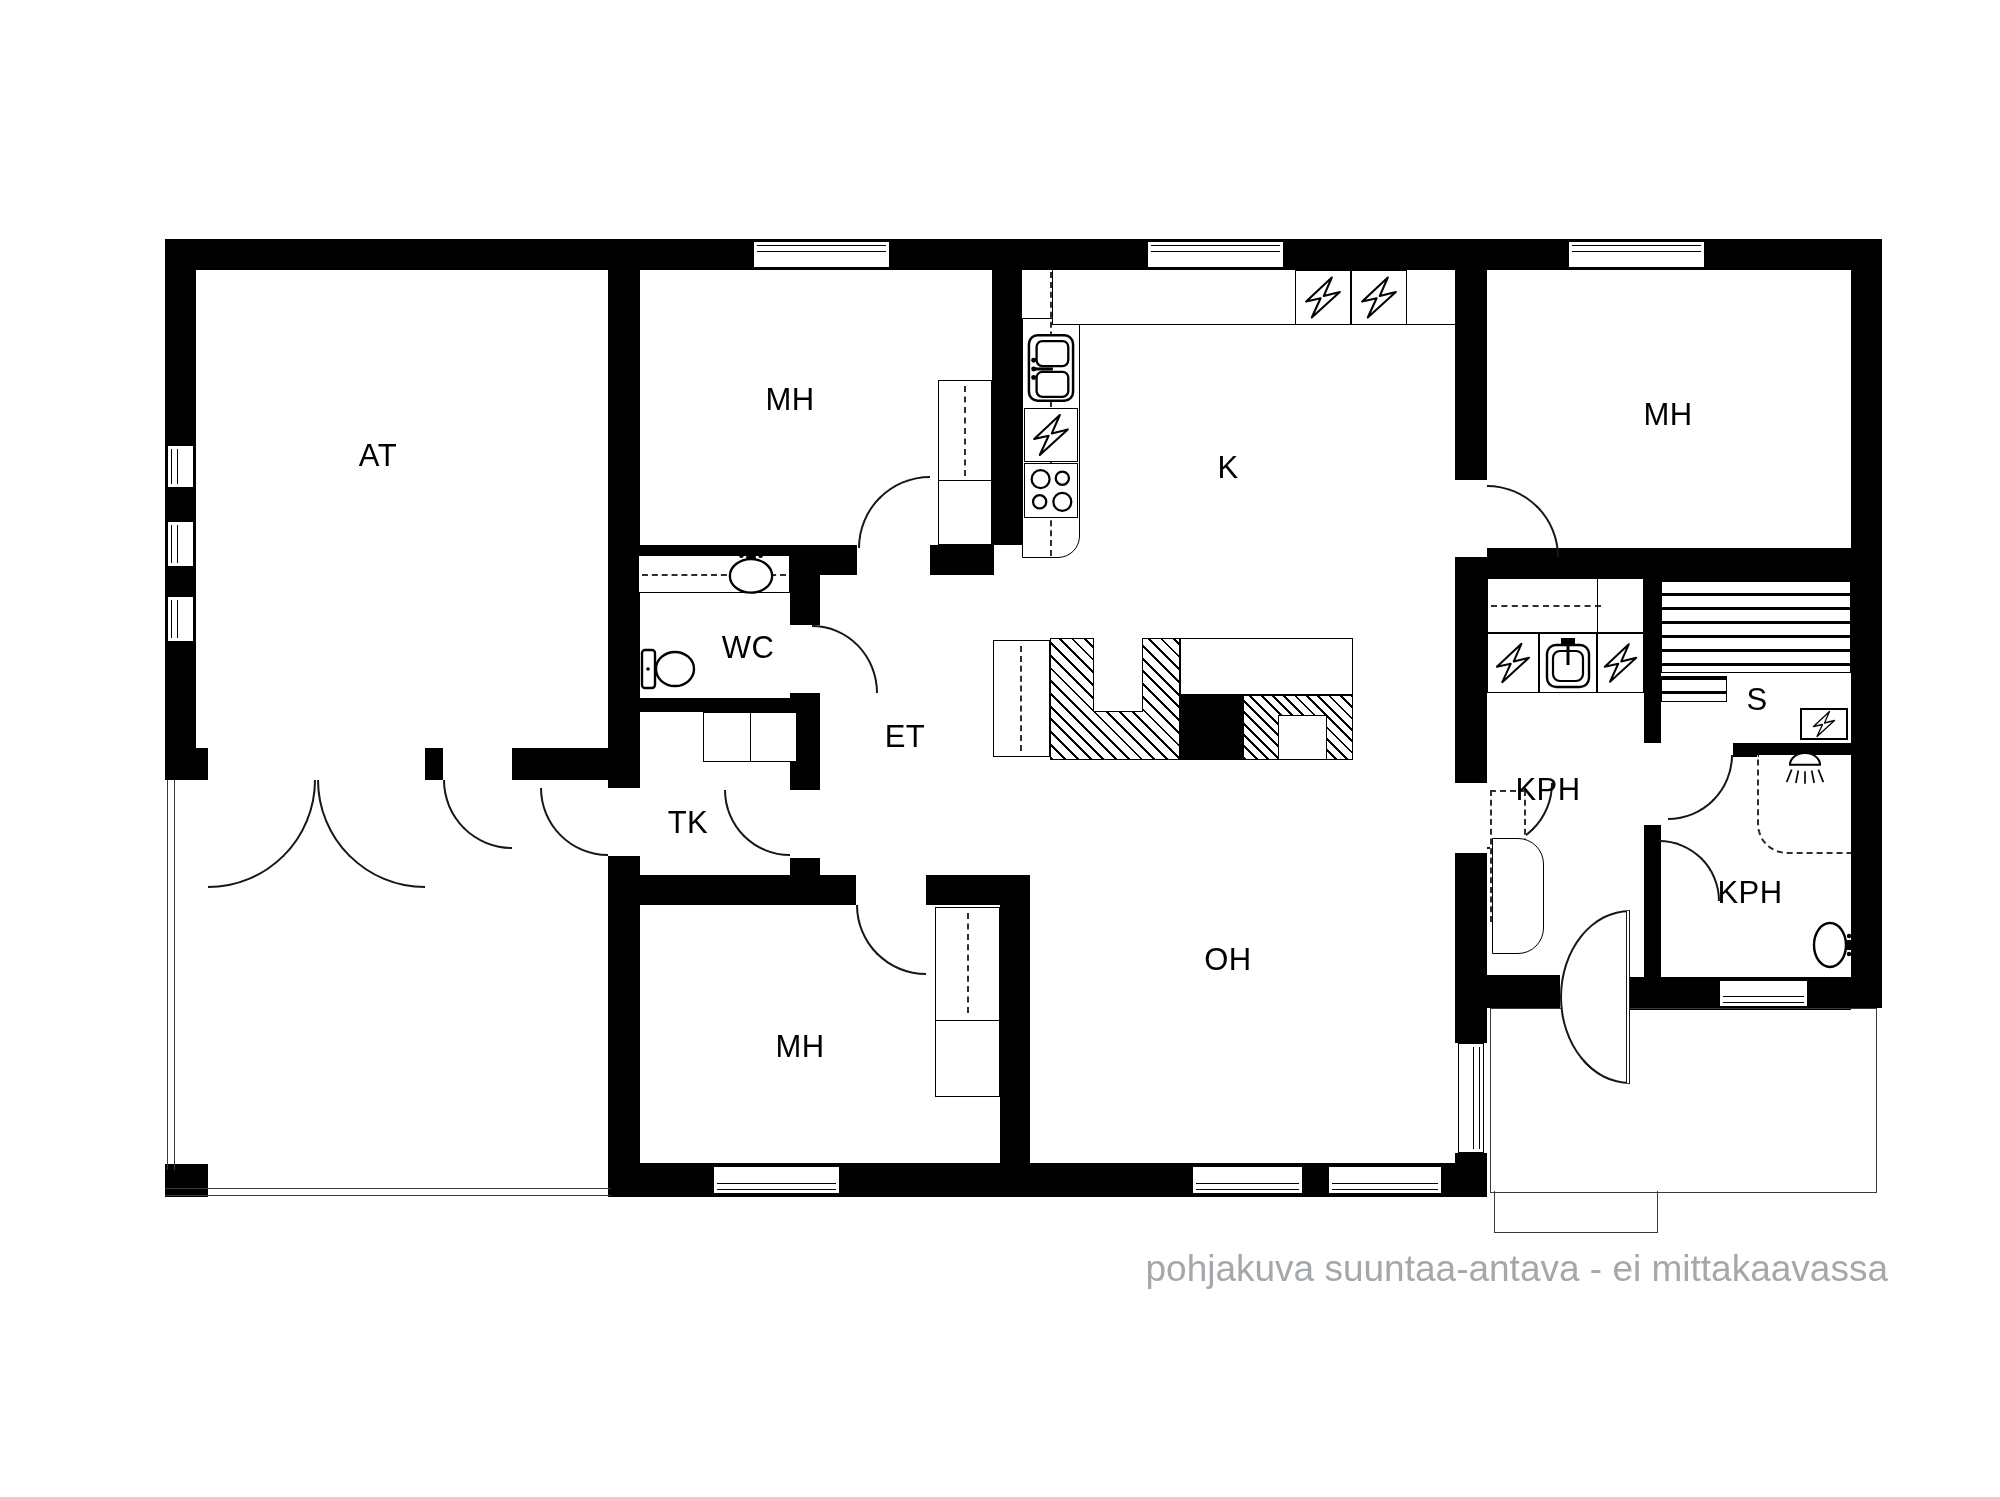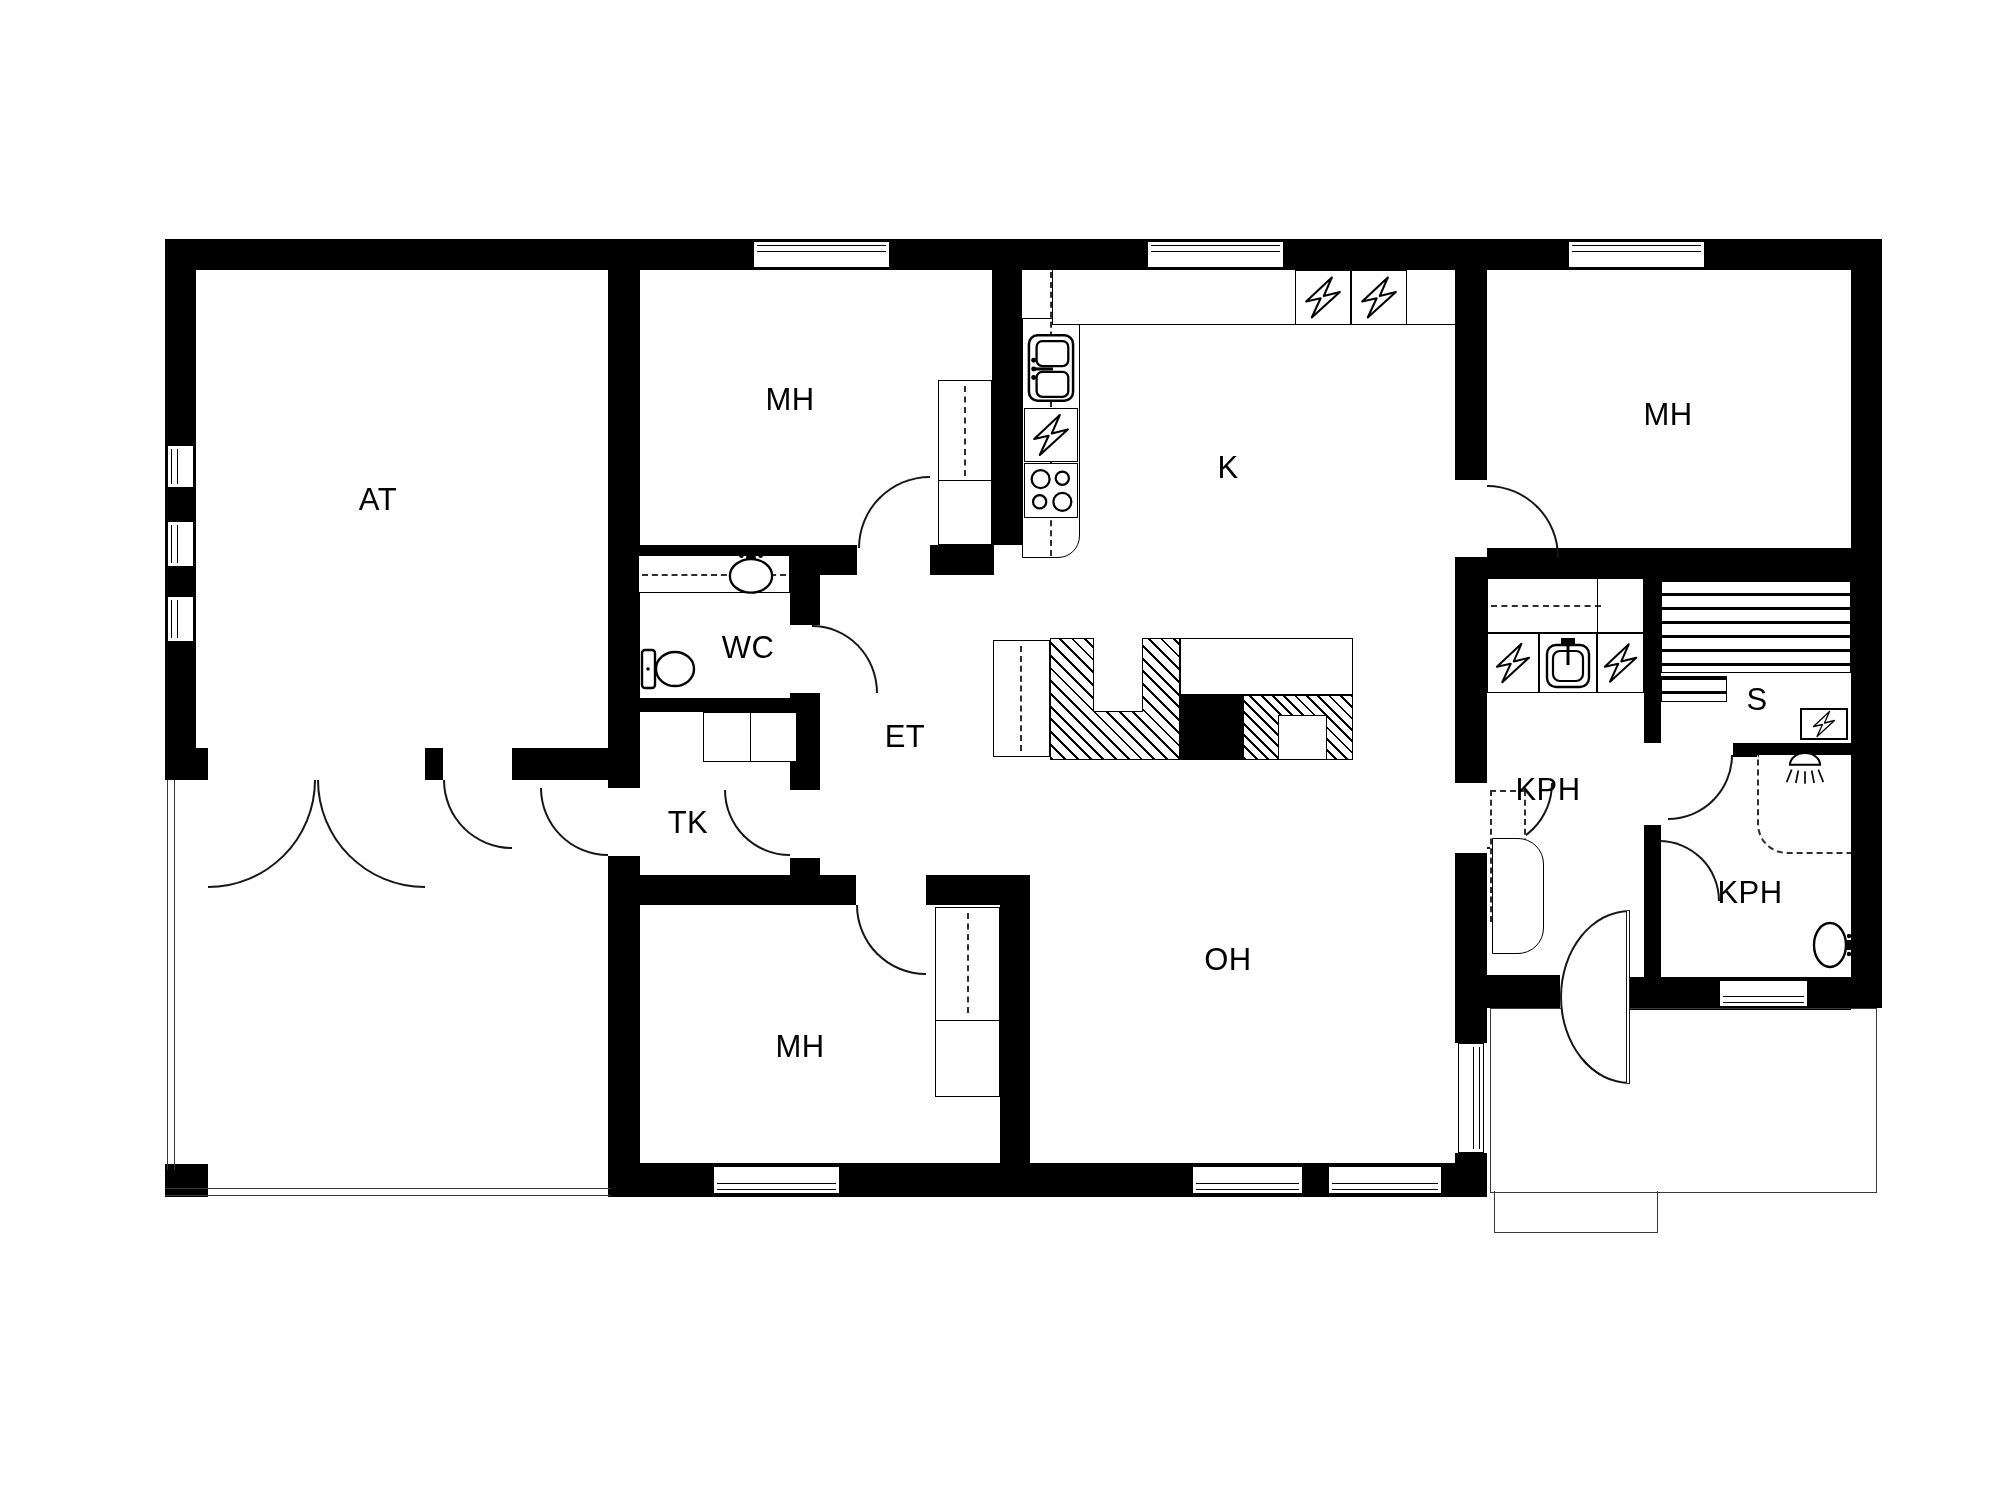--- a/index.html
+++ b/index.html
@@ -280,28 +280,29 @@
       <svg viewBox="0 0 42 50" width="100%" height="100%">
         <ellipse cx="18" cy="25" rx="16" ry="22" fill="#fff" stroke="#000" stroke-width="2.4"></ellipse>
         <rect x="34" y="20" width="7" height="10" fill="#000"></rect>
         <circle cx="37" cy="16" r="2.2"></circle>
           <circle cx="37" cy="34" r="2.2"></circle>
       </svg>
     </div>
   </div>
 
   <div>
-    <div class="lbl" style="left:378px;top:500px">AT</div>
+    <div class="lbl" style="left:378px;top:456px">AT</div>
     <div class="lbl" style="left:790px;top:400px">MH</div>
     <div class="lbl" style="left:1228px;top:468px">K</div>
     <div class="lbl" style="left:1668px;top:415px">MH</div>
     <div class="lbl" style="left:748px;top:648px">WC</div>
     <div class="lbl" style="left:905px;top:737px">ET</div>
     <div class="lbl" style="left:688px;top:823px">TK</div>
     <div class="lbl" style="left:1757px;top:700px">S</div>
     <div class="lbl" style="left:1548px;top:790px">KPH</div>
     <div class="lbl" style="left:1228px;top:960px">OH</div>
     <div class="lbl" style="left:800px;top:1047px">MH</div>
     <div class="lbl" style="left:1750px;top:893px">KPH</div>
   </div>
 
+  <div class="disclaimer">pohjakuva suuntaa-antava - ei mittakaavassa</div>
 
 </div>
 
 </body></html>

